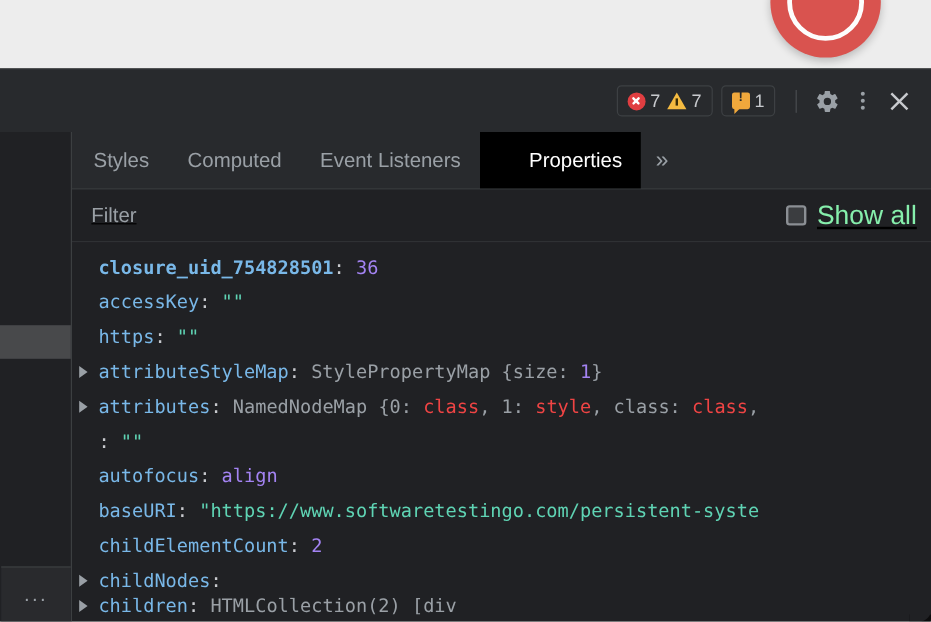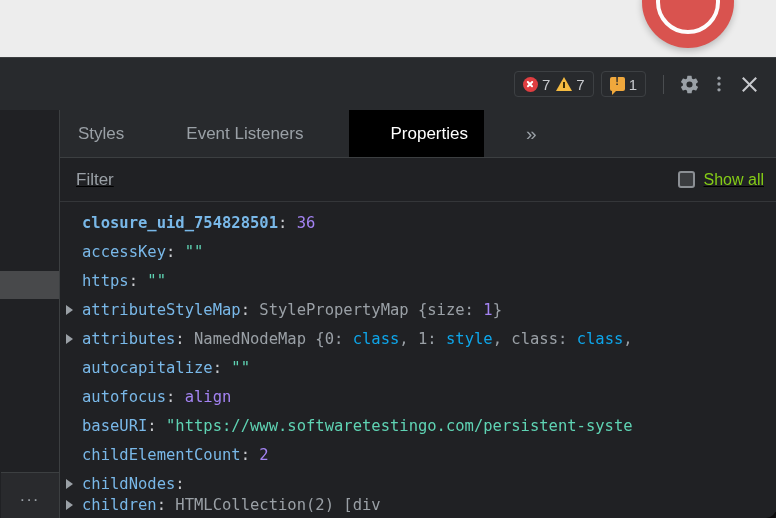--- a/index.html
+++ b/index.html
@@ -109,21 +109,21 @@
     background: #292a2d; border-top: 1px solid #3c3f41;
     display:flex; align-items:center; justify-content:center;
     color:#9aa0a6; font-size: 17px; letter-spacing: 2px;
   }
 
   
   .tabstrip {
     position: absolute; left: 60px; top: 52px; width: 716px; height: 48px;
     background: #282a2d;
     border-bottom: 1px solid #3c3f41;
-    display: flex; align-items: stretch; gap: 30px;
+    display: flex; align-items: stretch;
   }
   .tab {
     display:flex; align-items:center; padding: 0 16px;
     color: #9aa0a6; font-size: 17px; white-space: nowrap;
   }
   .tab.first { padding-left: 18px; }
   .tab.active { background: #000000; color: #ffffff; padding-left: 41px; }
   .tab-overflow {
     display:flex; align-items:center; padding: 0 12px;
     color:#9aa0a6; font-size: 19px;
@@ -142,21 +142,21 @@
     color: #e8eaed; font-size: 17px;
     font-family: "Liberation Sans", sans-serif;
     width: 420px;
   }
   .filter-input::placeholder { color: #9aa0a6; }
   .showall { display:flex; align-items:center; gap: 9px; }
   .cb {
     width: 17px; height: 17px; border: 2px solid #8b8f94; border-radius: 3px;
     background: #3b3d40;
   }
-  .showall-label { color: #84cc16; font-size: 16px; }
+  .showall-label { color: #86efac; font-size: 22px; }
 
   
   .proplist {
     position: absolute; left: 60px; top: 144px; width: 716px; height: 317px;
     background: #202124;
     font-family: "DejaVu Sans Mono", monospace;
     font-size: 15.5px;
     overflow: hidden;
     padding-top: 6px;
   }
@@ -170,21 +170,21 @@
     border-top: 5px solid transparent; border-bottom: 5px solid transparent;
     border-left: 7px solid #9aa0a6;
   }
   .prow .pname { color: #79b8e8; }
   .prow.own .pname { font-weight: bold; text-align: center; }
   .colon { color: #c8cace; }
   .v-num { color: #a383f2; }
   .v-str { color: #5fd4b4; }
   .v-bool { color: #a383f2; }
   .v-obj { color: #9aa0a6; }
-  .v-node { color: #0ea5e9; }
+  .v-node { color: #ef4444; }
 
   
   .clip-row { height: 14px; overflow: hidden; }
   .bottom-round {
     position: absolute; left: 0; bottom: 0; width: 776px; height: 12px;
     pointer-events: none;
   }
   .bottom-round::before {
     content:""; position:absolute; right: 0; bottom: 0; width: 18px; height: 12px;
     border-bottom-right-radius: 10px;
@@ -246,20 +246,21 @@
       </div>
     </div>
 
     <div class="left-strip">
       <div class="left-sel-row"></div>
       <div class="left-more">...</div>
     </div>
 
     <div class="tabstrip">
       <div class="tab first">Styles</div>
+      <div class="tab">Computed</div>
       <div class="tab">Event Listeners</div>
       <div class="tab active">Properties</div>
       <div class="tab-overflow">»</div>
     </div>
 
     <div class="filterbar">
       <input class="filter-input" type="text" placeholder="Filter" style="">
       <div class="showall">
         <span class="cb"></span>
         <span class="showall-label">Show all</span>
@@ -296,21 +297,20 @@
         <div class="prow">
           <span class="arrow-slot">
             <span class="arrow"></span>
           </span>
           <span class="pname">attributes</span>
           <span class="colon">:&nbsp;</span>
           <span class="v-obj">NamedNodeMap {0: <span class="v-node">class</span>, 1: <span class="v-node">style</span>, class: <span class="v-node">class</span>,</span>
         </div>
         <div class="prow">
           <span class="arrow-slot"></span>
-          <span class="pname">autocapitalize</span>
           <span class="colon">:&nbsp;</span>
           <span class="v-str">""</span>
         </div>
         <div class="prow">
           <span class="arrow-slot"></span>
           <span class="pname">autofocus</span>
           <span class="colon">:&nbsp;</span>
           <span class="v-bool">align</span>
         </div>
         <div class="prow">

